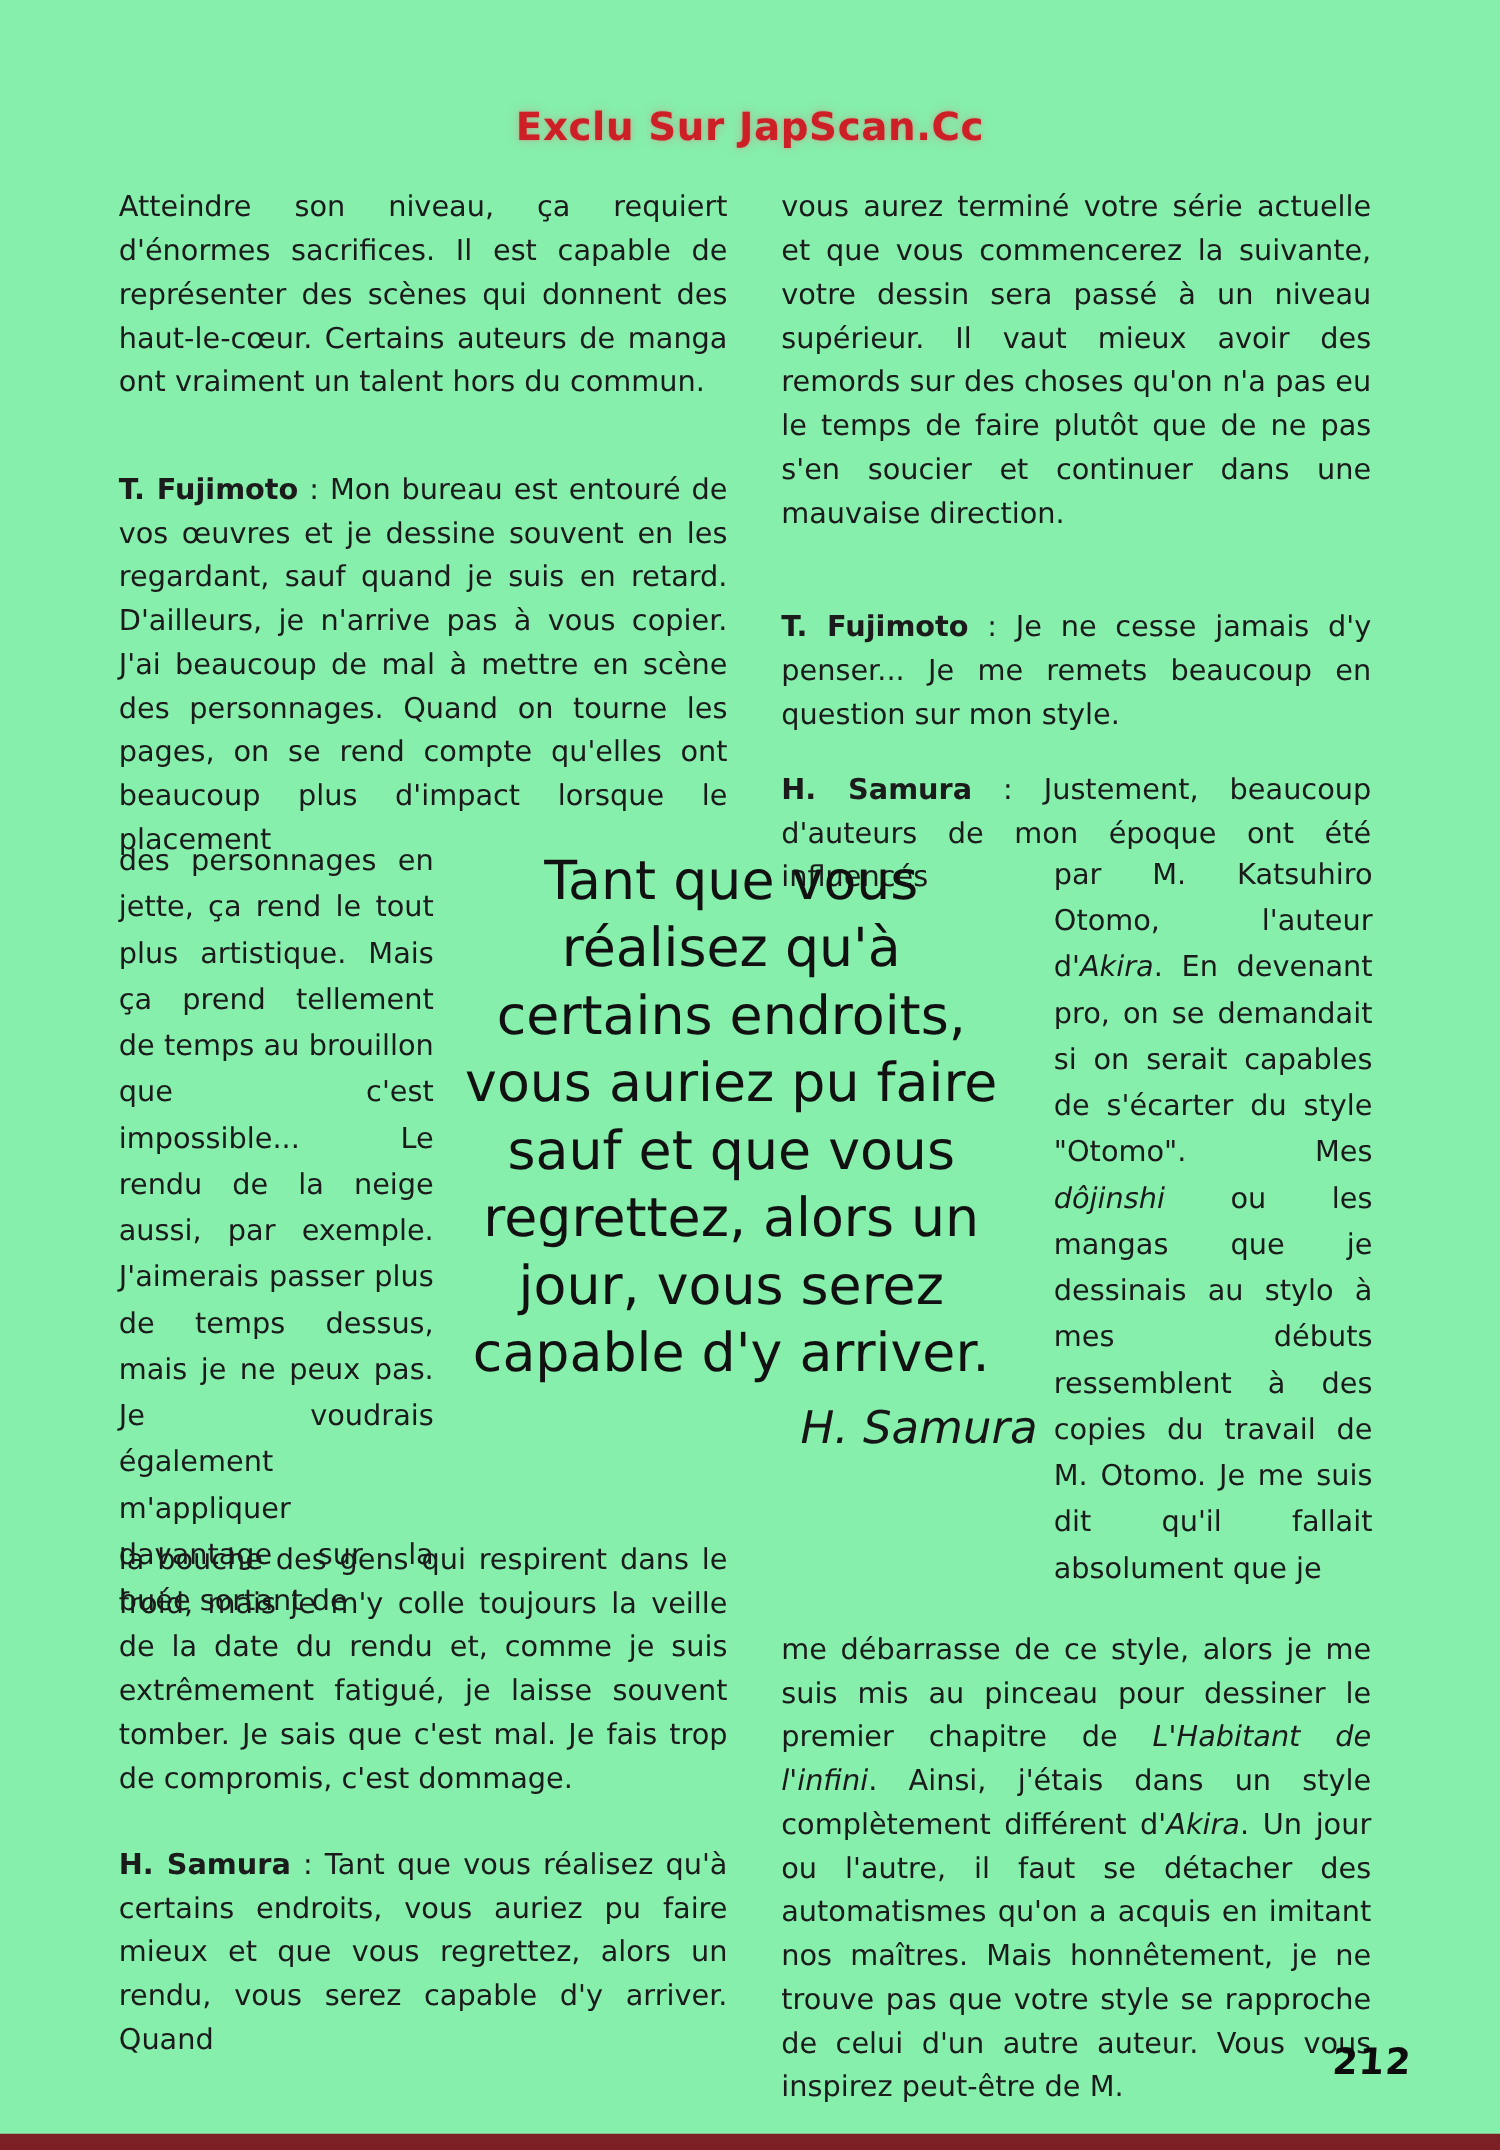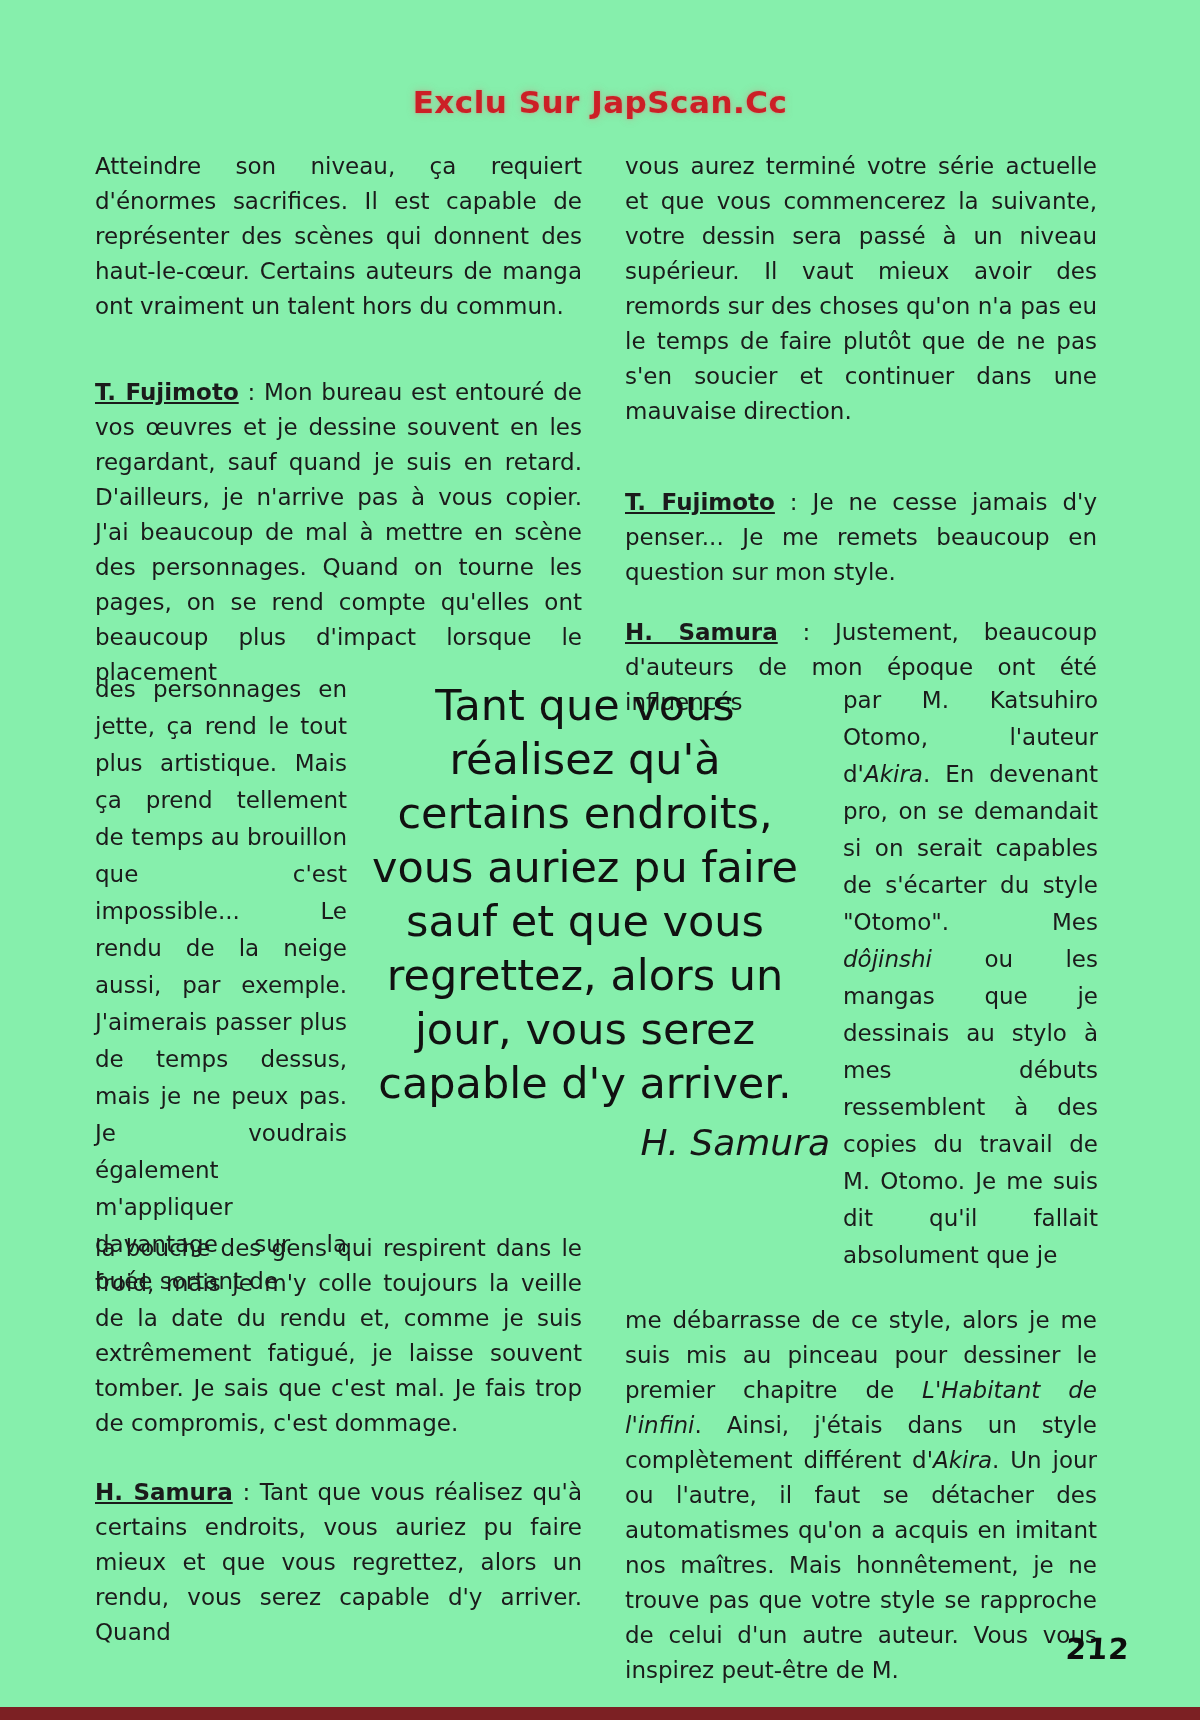--- a/index.html
+++ b/index.html
@@ -21,21 +21,21 @@
     text-shadow:0 0 2px rgba(236,95,105,.55), 0 0 9px rgba(236,95,105,.35);
   }
   .body-block {
     position:absolute;
     font-size:23px;
     line-height:35px;
     text-align:justify;
     color:#1b1b1b;
   }
   .narrow { line-height:37px; }
-  .speaker { font-weight:bold;text-decoration:underline; }
+  .speaker { font-weight:bold; }
   .it { font-style:italic; }
   .pull-quote {
     position:absolute; left:340px; top:678px; width:490px;
     text-align:center;
     font-size:43px; line-height:54px;
     color:#111111;
     font-weight:500;
   }
   .quote-attribution {
     position:absolute; left:340px; top:1122px; width:490px;

